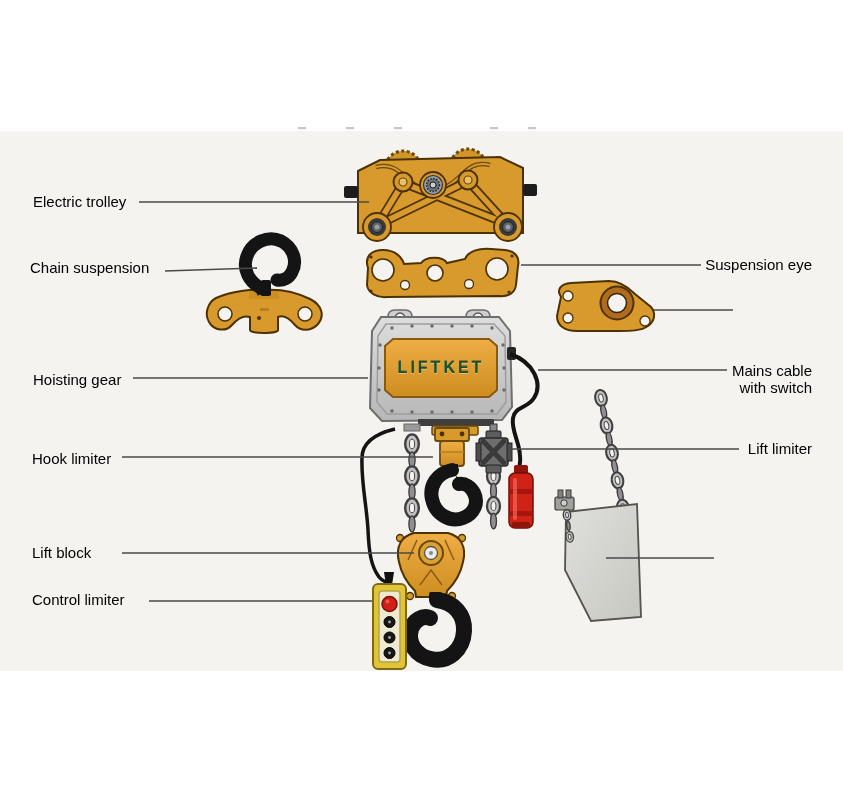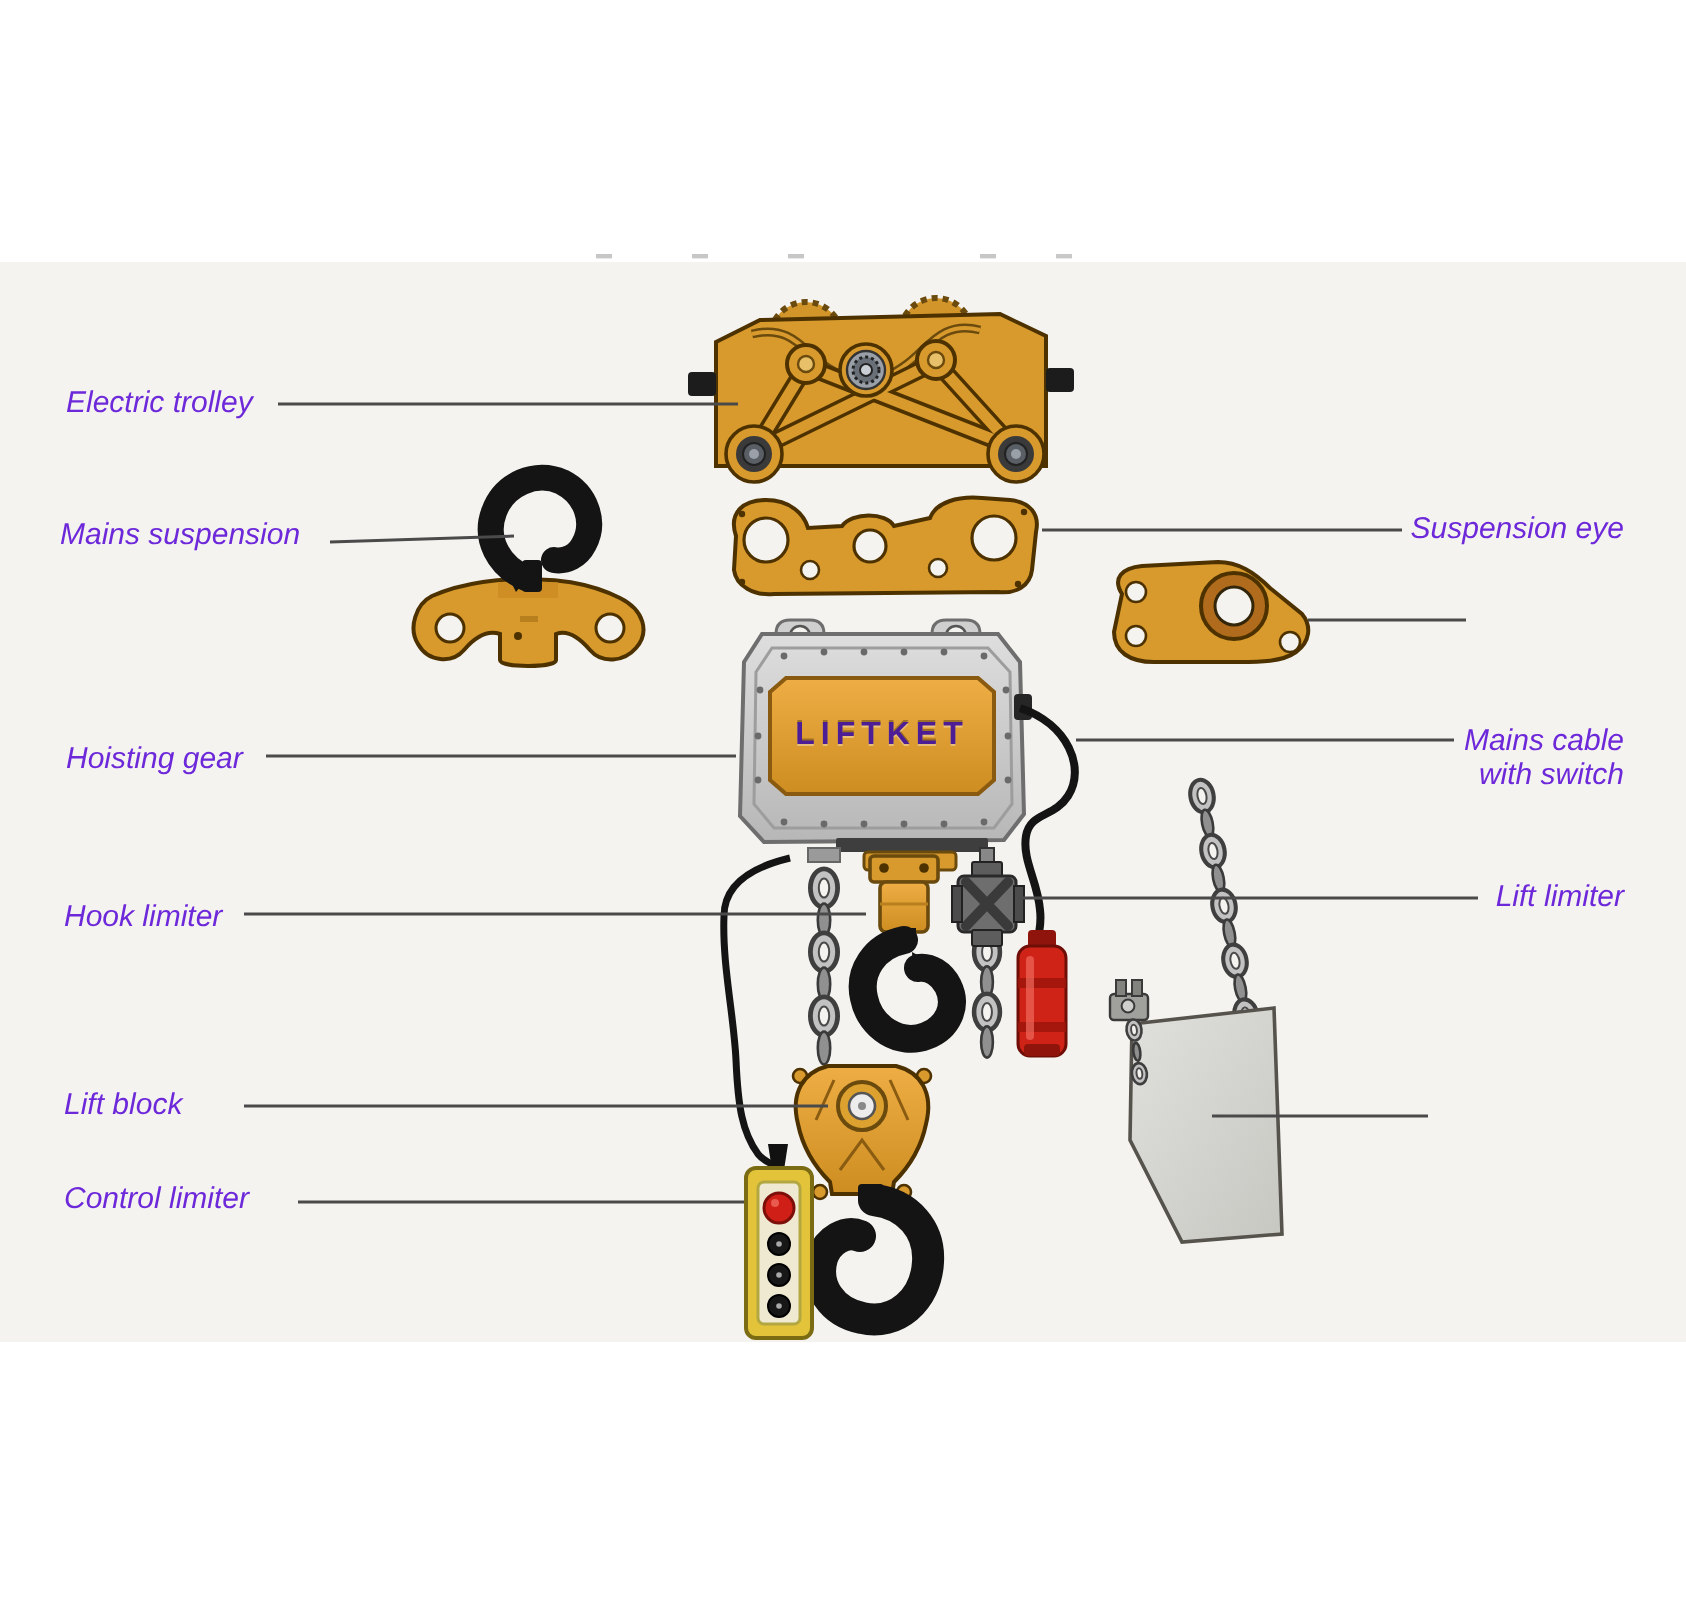--- a/index.html
+++ b/index.html
@@ -1,23 +1,23 @@
 <!DOCTYPE html>
 <html><head>
 <meta charset="utf-8">
 <style>
   html,body{margin:0;padding:0;background:#fff;}
   .stage{position:relative;width:843px;height:800px;background:#ffffff;overflow:hidden;
          font-family:"Liberation Sans",sans-serif;}
   .panel{position:absolute;left:0;top:131px;width:843px;height:540px;background:#f4f3f0;}
   svg.diagram{position:absolute;left:0;top:0;}
-  .label{position:absolute;font-size:15px;line-height:16.5px;color:#6d28d9;white-space:pre-line;font-style:italic;}
+  .label{position:absolute;font-size:15px;line-height:16.5px;color:#000000;white-space:pre-line;}
   .label.right{text-align:right;}
   .brand{position:absolute;left:385px;top:359px;width:112px;text-align:center;font-weight:bold;
-         font-size:16px;letter-spacing:3px;color:#4c1d95;
+         font-size:16px;letter-spacing:3px;color:#14532d;
          text-shadow:0 1px 0 rgba(255,255,255,.35),0 -1px 0 rgba(0,0,0,.3);}
 </style>
 </head>
 <body>
 
 <div class="stage">
   <div class="panel"></div>
 
   <svg class="diagram" width="843" height="800" viewBox="0 0 843 800">
     <defs>
@@ -285,21 +285,21 @@
       <path d="M654,310 L733,310"></path>
       <path d="M538,370 L727,370"></path>
       <path d="M509,449 L739,449"></path>
       <path d="M606,558 L714,558"></path>
     </g>
   </svg>
 
   <div class="brand">LIFTKET</div>
 
   <div class="label left" style="left:33px;top:194px">Electric trolley</div>
-  <div class="label left" style="left:30px;top:260px">Mains suspension</div>
+  <div class="label left" style="left:30px;top:260px">Chain suspension</div>
   <div class="label left" style="left:33px;top:372px">Hoisting gear</div>
   <div class="label left" style="left:32px;top:451px">Hook limiter</div>
   <div class="label left" style="left:32px;top:545px">Lift block</div>
   <div class="label left" style="left:32px;top:592px">Control limiter</div>
   <div class="label right" style="right:31px;top:257px">Suspension eye</div>
   <div class="label right" style="right:31px;top:363px">Mains cable
 with switch</div>
   <div class="label right" style="right:31px;top:441px">Lift limiter</div>
 </div>
 

